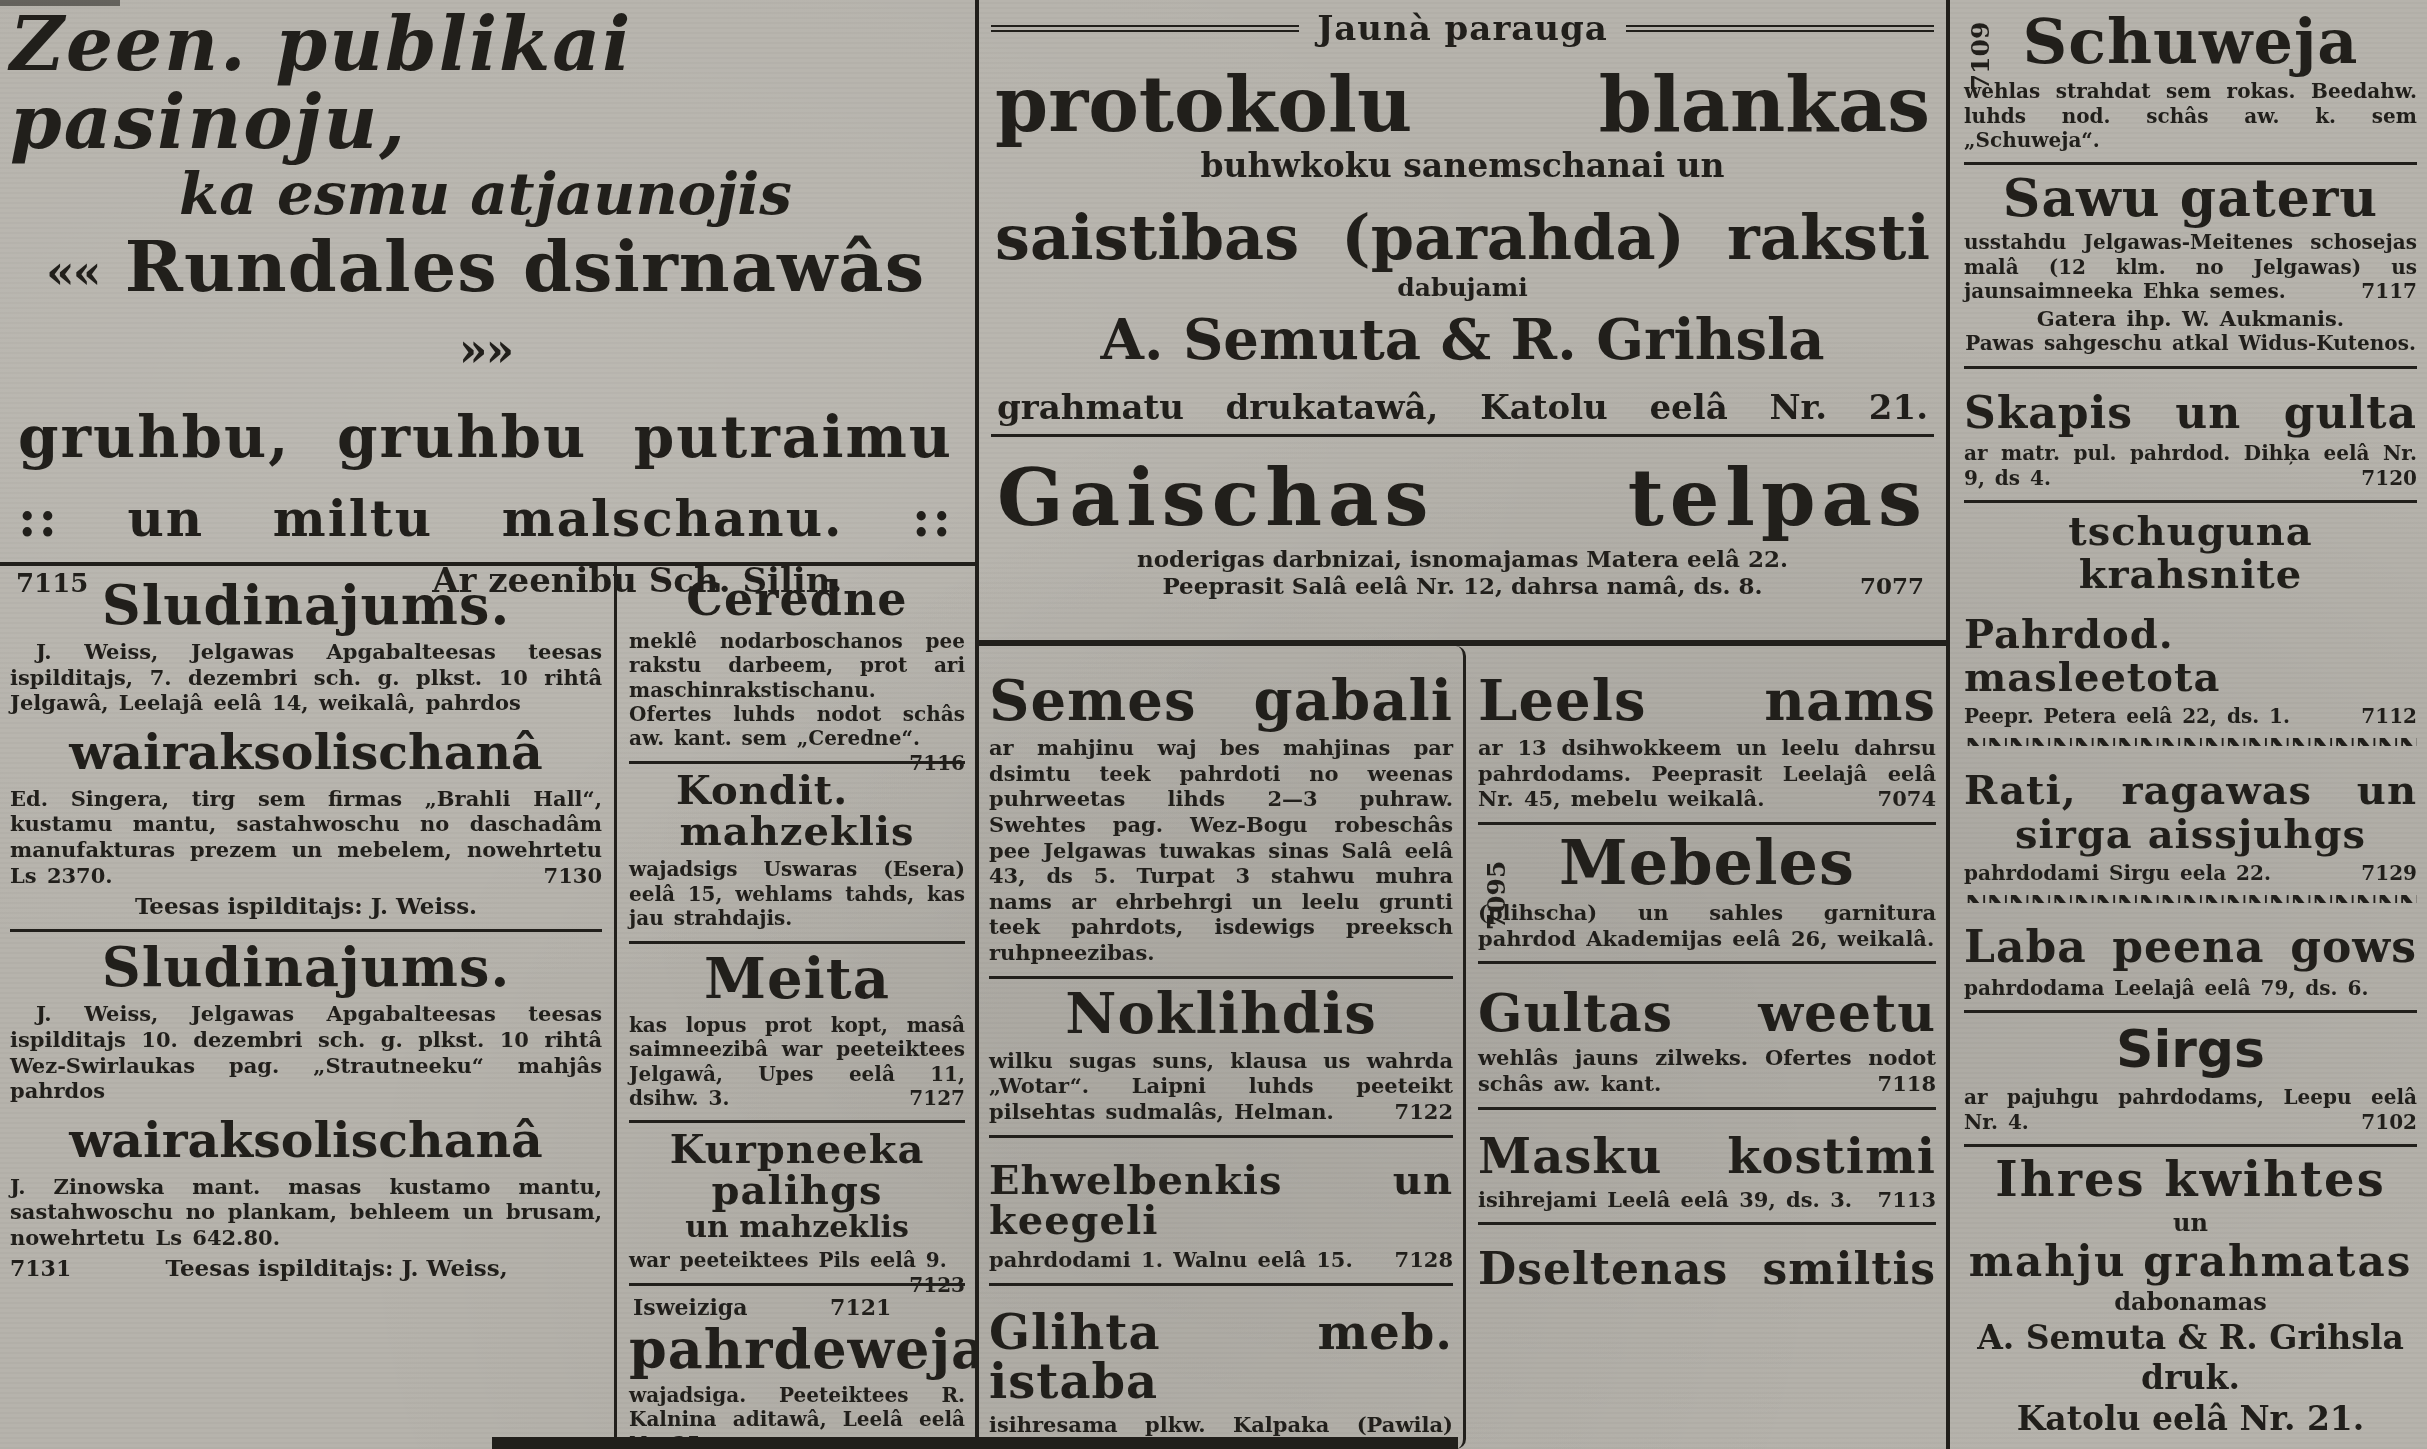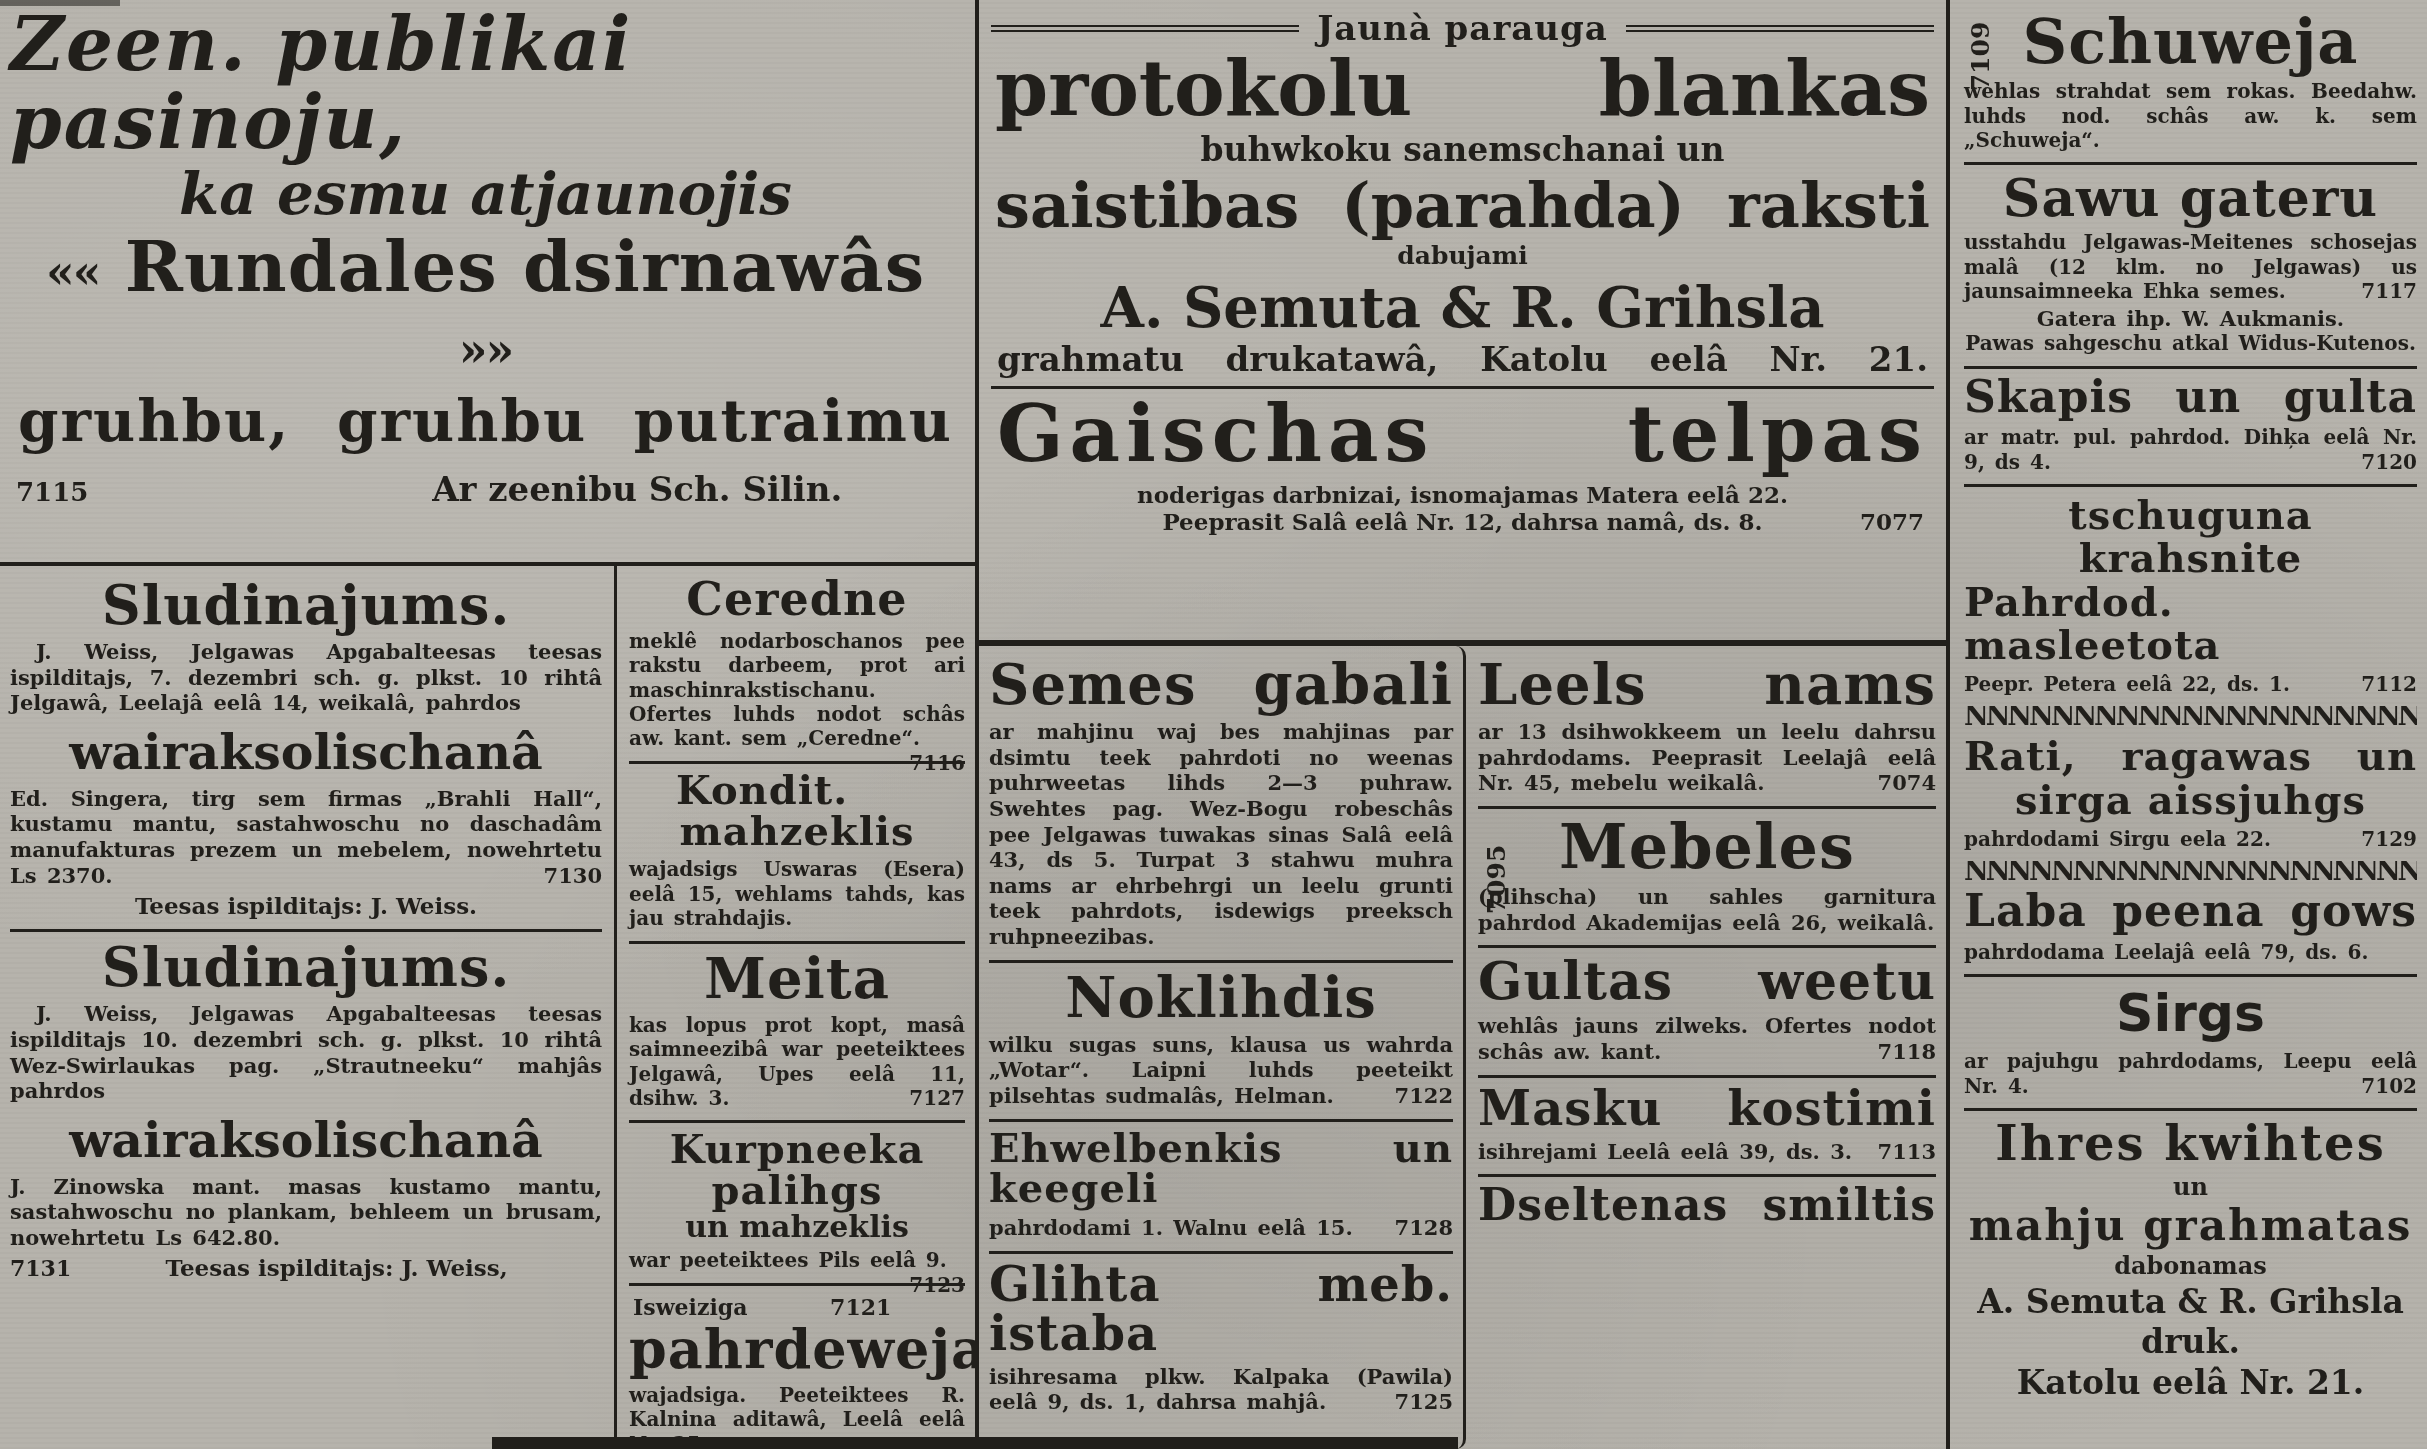--- a/index.html
+++ b/index.html
@@ -28,21 +28,21 @@
   .colA1{width:617px;border-right:3px solid var(--ink);padding:4px 12px 0 10px;overflow:hidden;}
   .colA2{flex:1;padding:4px 10px 0 12px;overflow:hidden;}
   .secB-top{height:646px;padding:4px 12px 0 12px;border-bottom:6px solid var(--ink);}
   .secB-cols{flex:1;display:flex;overflow:hidden;}
   .colB1{width:487px;border-right:3px solid var(--ink);padding:4px 10px 0 10px;overflow:hidden;border-radius:10px;}
   .colB2{flex:1;padding:4px 10px 0 12px;overflow:hidden;position:relative;}
   
   .ad{position:relative;padding:6px 0 10px 0;}
   .ad + .ad{border-top:3px solid var(--ink);}
   .ad-title{font-weight:bold;text-align:center;line-height:1.02;letter-spacing:1px;}
-  .spread{text-align:justify;text-align-last:justify;}
+  .spread{text-align:justify;text-align-last:justify;margin-top:16px;}
   .body{font-weight:bold;font-size:21px;line-height:1.22;text-align:justify;margin-top:6px;word-spacing:3px;}
   .body .num{float:right;font-weight:bold;margin-left:14px;}
   .indent{text-indent:26px;}
   .center{text-align:center;text-align-last:center;}
   .zigzag{height:22px;overflow:hidden;line-height:20px;font-weight:bold;font-size:27px;letter-spacing:-3px;white-space:nowrap;color:var(--ink);}
   .zigzag::before{content:"NNNNNNNNNNNNNNNNNNNNNNNNNNNNNNNN";}
   .side-num{position:absolute;font-weight:bold;font-size:25px;transform:rotate(-90deg);transform-origin:center;}
   
   .mainad-l1{font-size:74px;font-weight:bold;font-style:italic;text-align:left;line-height:1.05;letter-spacing:2px;}
   .mainad-l2{font-size:58px;font-weight:bold;font-style:italic;text-align:center;line-height:1.15;}
@@ -102,20 +102,21 @@
 
 <div class="page">
   <div class="top-smudge"></div>
 
   <div class="secA">
     <div class="secA-top">
       <div class="mainad-l1">Zeen. publikai pasinoju,</div>
       <div class="mainad-l2">ka esmu atjaunojis</div>
       <div class="mainad-l3"><span class="q">««</span> <span>Rundales dsirnawâs</span> <span class="q">»»</span></div>
       <div class="mainad-l4 spread">gruhbu, gruhbu putraimu</div>
+      <div class="mainad-l5 spread">:: un miltu malschanu. ::</div>
       <div class="mainad-foot">
         <span class="mainad-num">7115</span>
         <span class="mainad-sig">Ar zeenibu Sch. Silin.</span>
       </div>
     </div>
     <div class="secA-cols">
 
       <div class="colA1">
         <div class="ad">
           <div class="ad-title slud-title">Sludinajums.</div>

